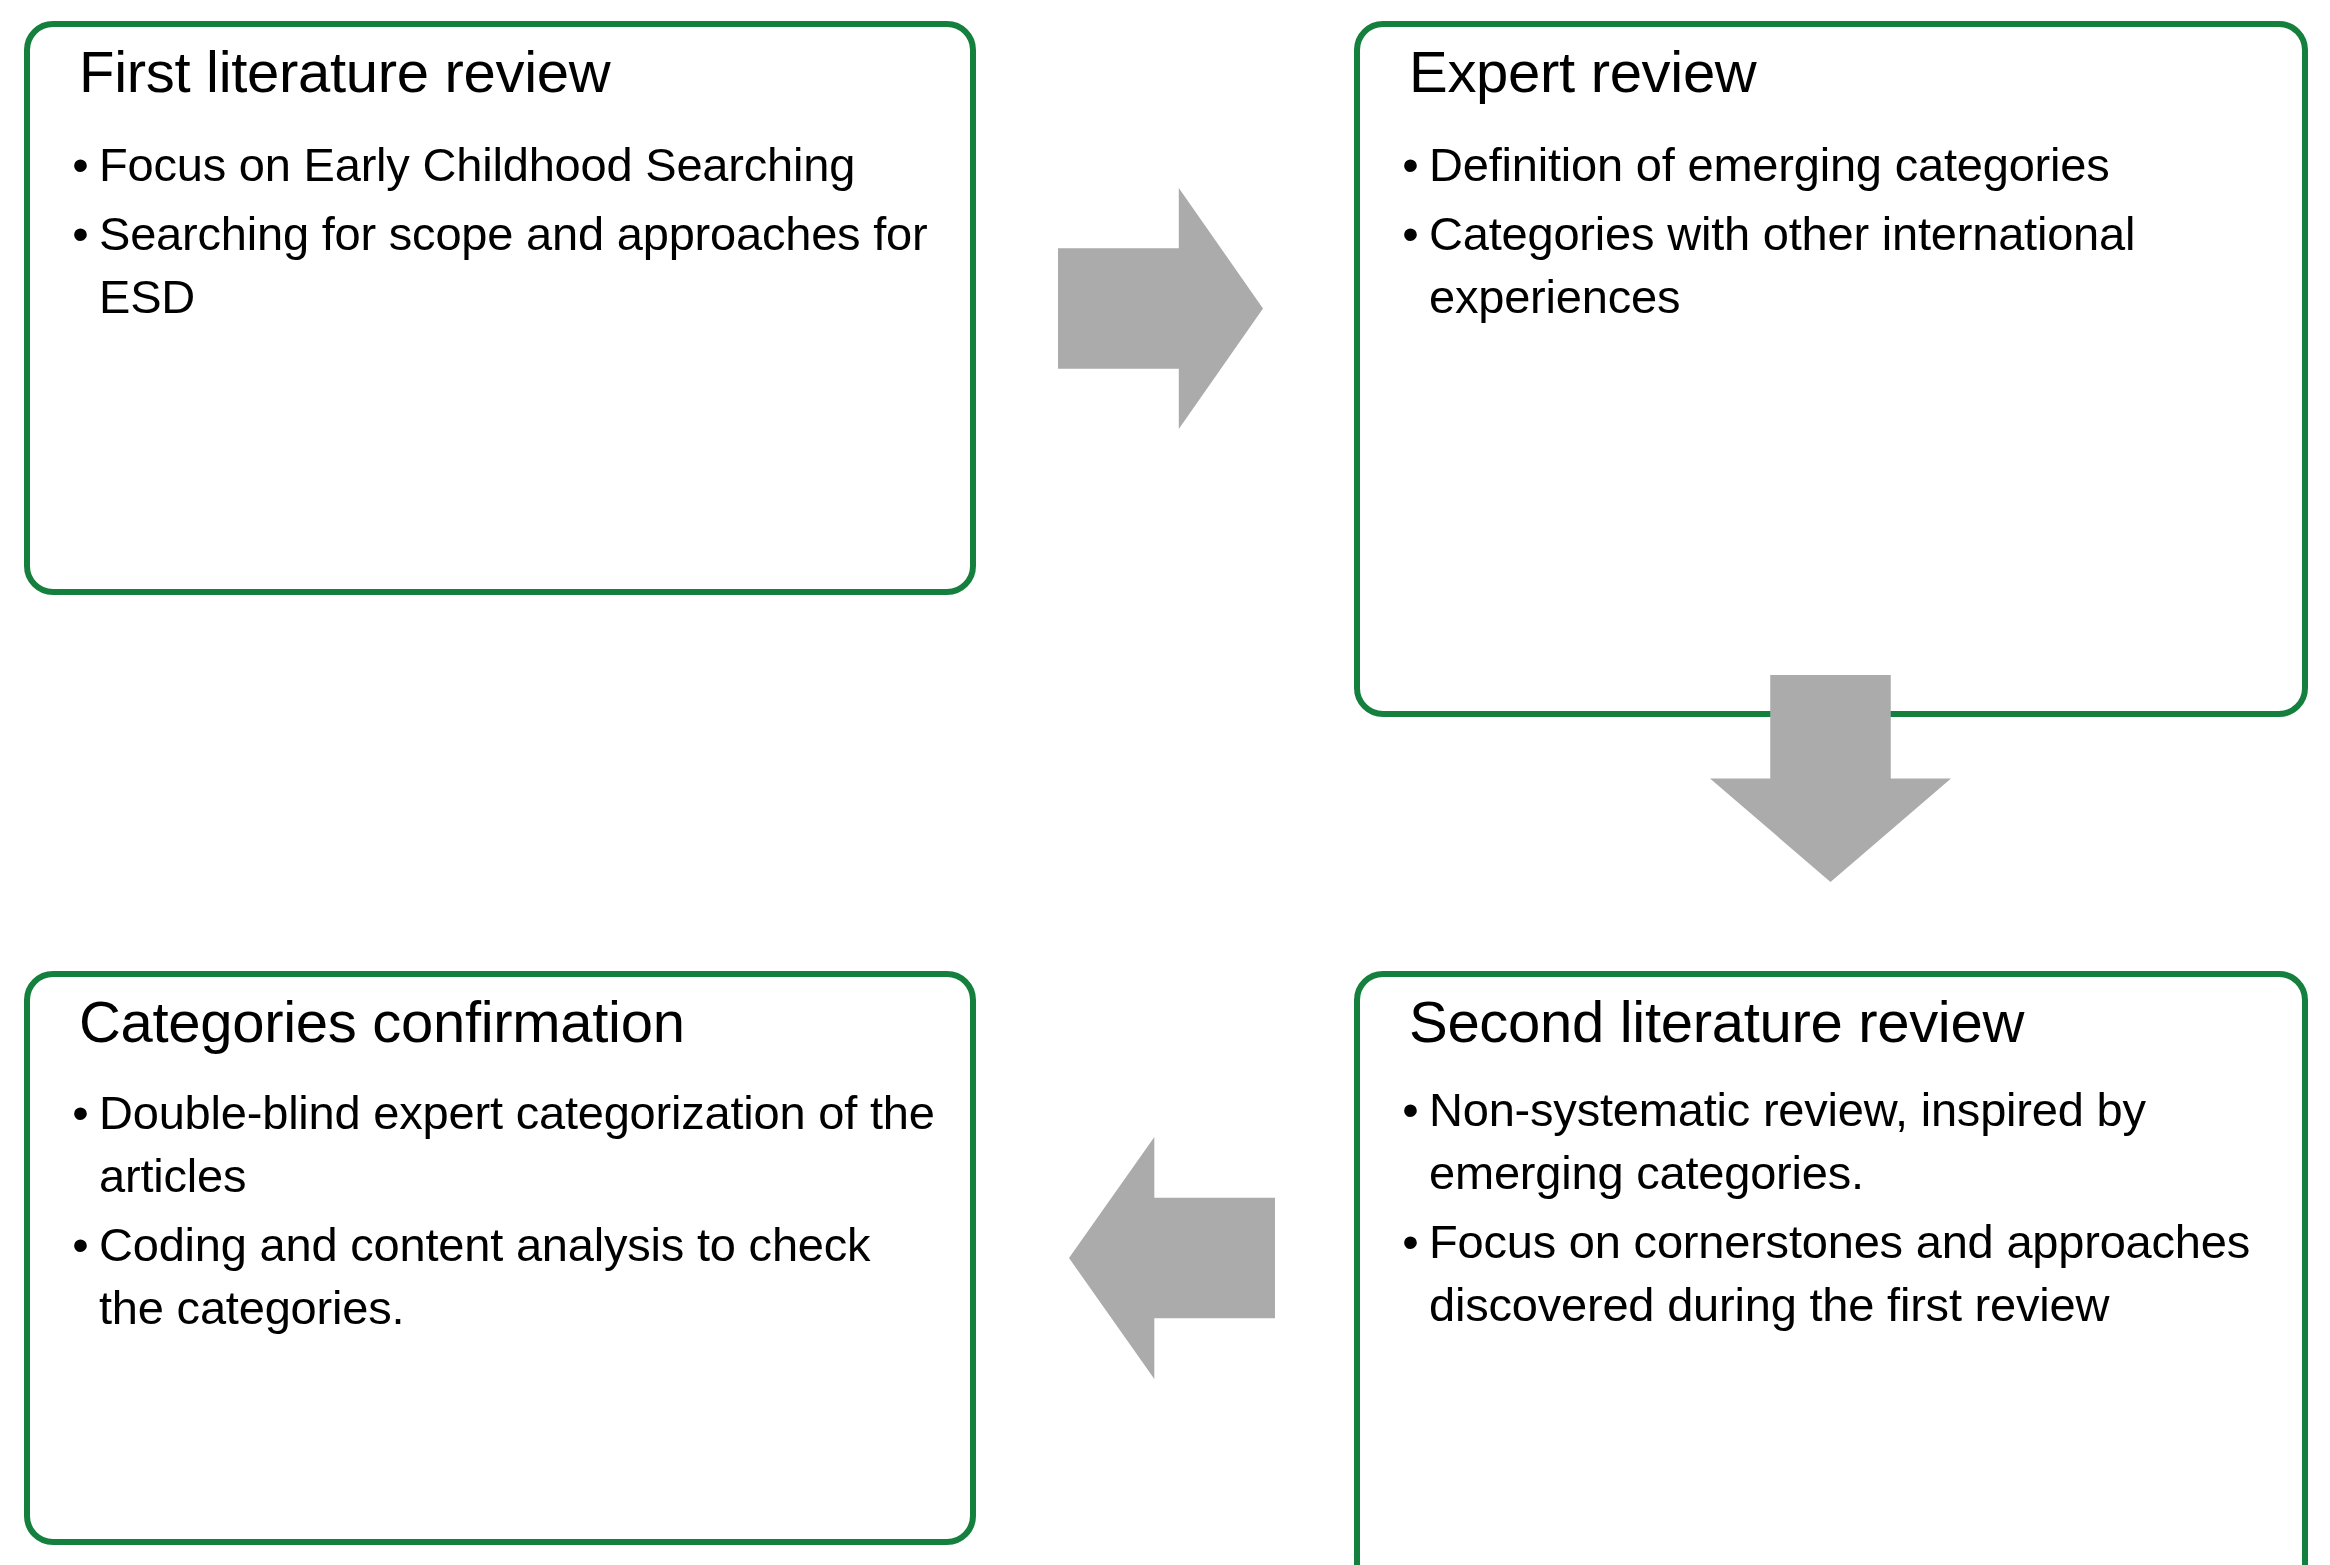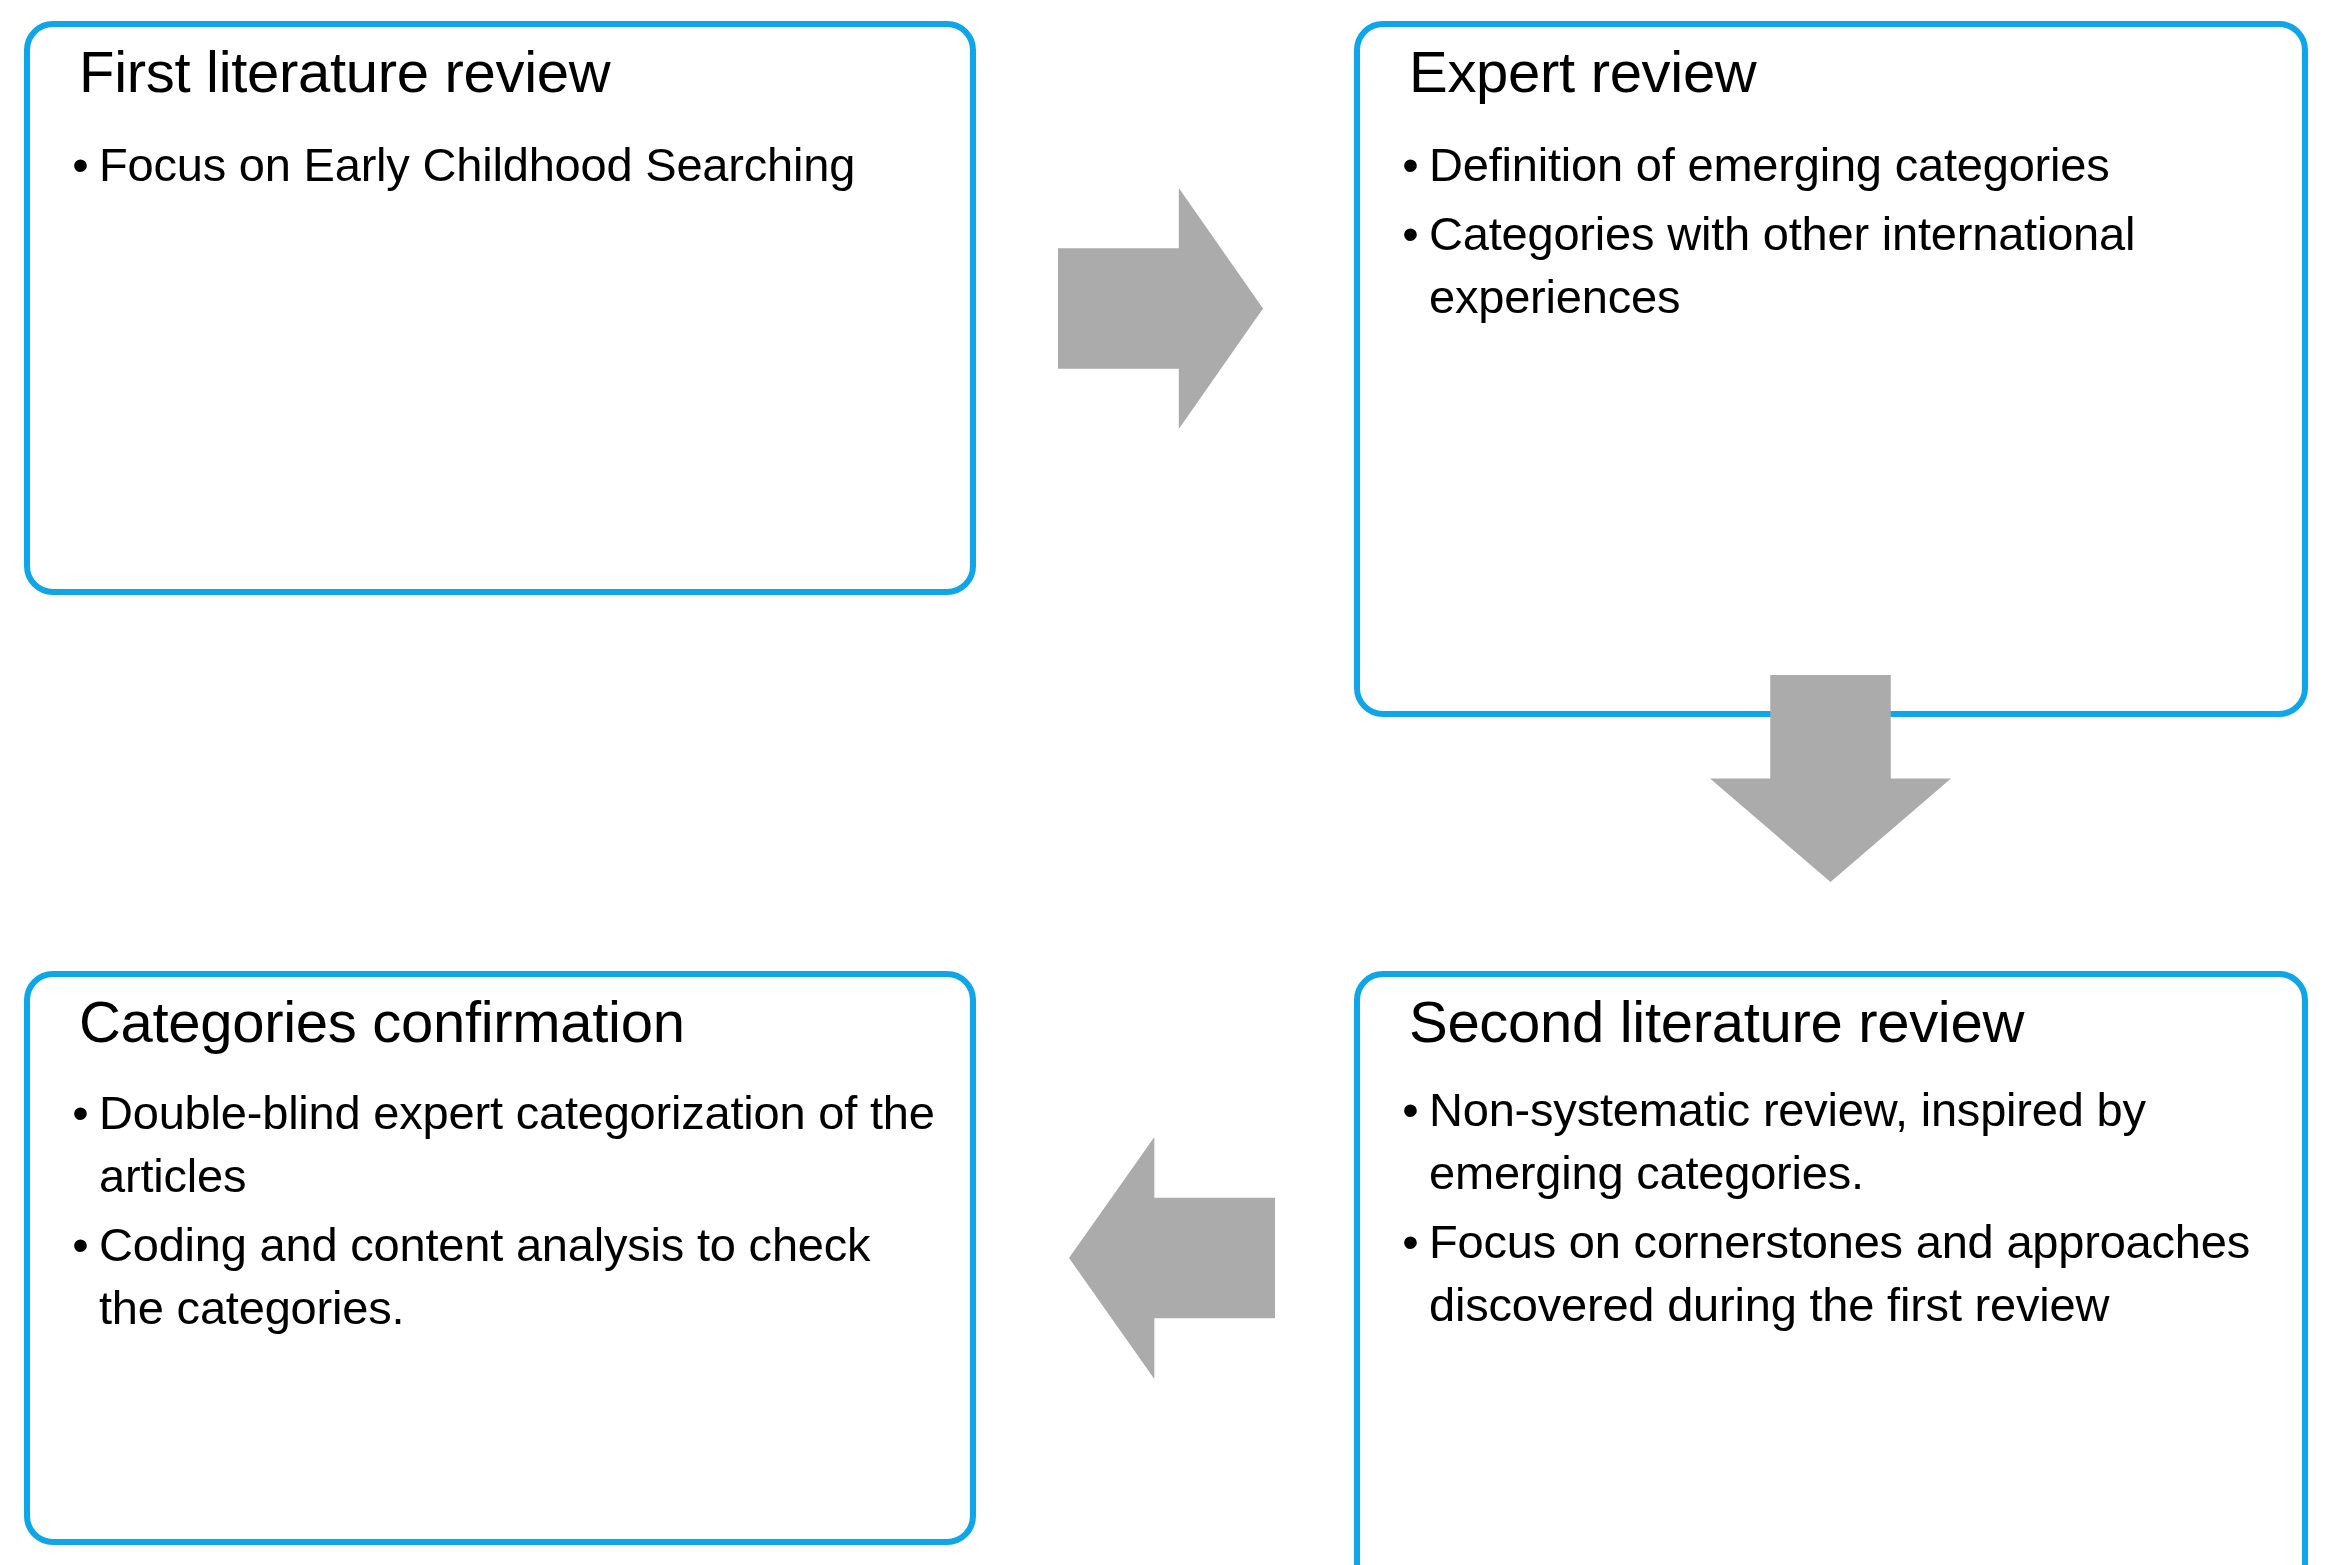--- a/index.html
+++ b/index.html
@@ -21,21 +21,21 @@
     left: 0; top: 0;
     width: 2330px;
     height: 1565px;
   }
 
   
   .box {
     position: absolute;
     box-sizing: border-box;
     background: #ffffff;
-    border: 6px solid #0ea5e9;
+    border: 6px solid #15803d;
     border-radius: 29px;
     overflow: hidden;
   }
 
   .box-tl { left: 24px;   top: 21px;   width: 952px; height: 574px; }
   .box-tr { left: 1354px; top: 21px;   width: 954px; height: 696px; }
   .box-bl { left: 24px;   top: 971px; width: 952px; height: 574px; padding-left: 24px; }
   .box-br { left: 1354px; top: 971px; width: 954px; height: 654px; }
 
   .box-title {
@@ -96,20 +96,21 @@
 </style>
 </head>
 <body>
 
 <div class="canvas">
 
   <div class="box box-tl">
     <div class="box-title">First literature review</div>
     <ul class="bullet-list">
       <li class="bullet-item">Focus on Early Childhood Searching</li>
+      <li class="bullet-item">Searching for scope and approaches for ESD</li>
     </ul>
   </div>
 
   <div class="box box-tr">
     <div class="box-title">Expert review</div>
     <ul class="bullet-list">
       <li class="bullet-item">Definition of emerging categories</li>
       <li class="bullet-item">Categories with other international experiences</li>
     </ul>
   </div>

